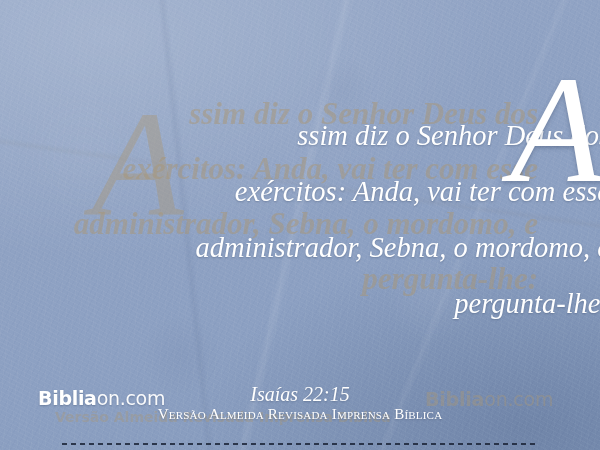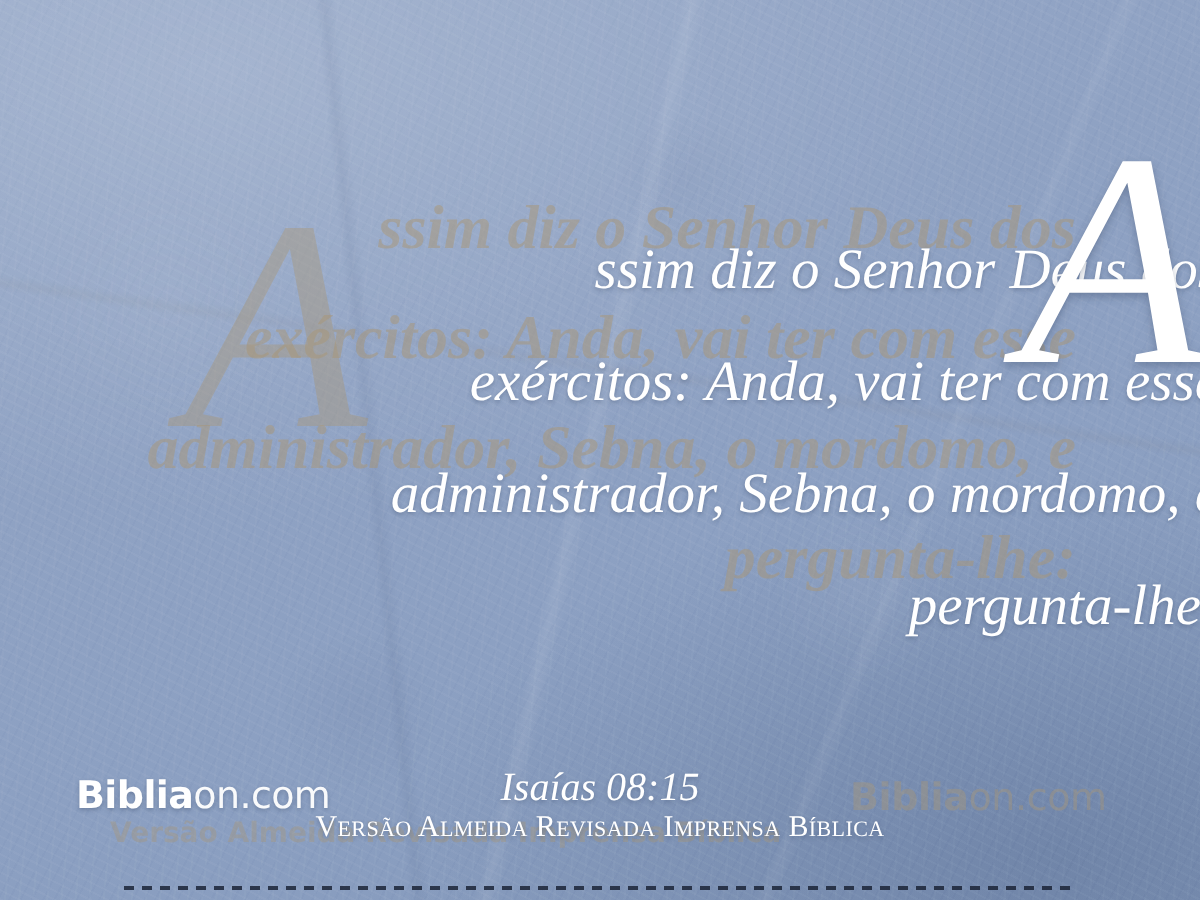--- a/index.html
+++ b/index.html
@@ -134,17 +134,17 @@
     <span class="vline">ssim diz o Senhor Deus dos</span>
     <span class="vline">exércitos: Anda, vai ter com esse</span>
     <span class="vline">administrador, Sebna, o mordomo, e</span>
     <span class="vline">pergunta-lhe:</span>
   </div>
 
   <div id="logo">
     <span class="bold">Biblia</span><span class="lt">on.com</span>
   </div>
 
-  <div id="ref">Isaías 08:15</div>
+  <div id="ref">Isaías 22:15</div>
   <div id="version">Versão Almeida Revisada Imprensa Bíblica</div>
 
   <div id="baseline"></div>
 </div>
 
 </body></html>

